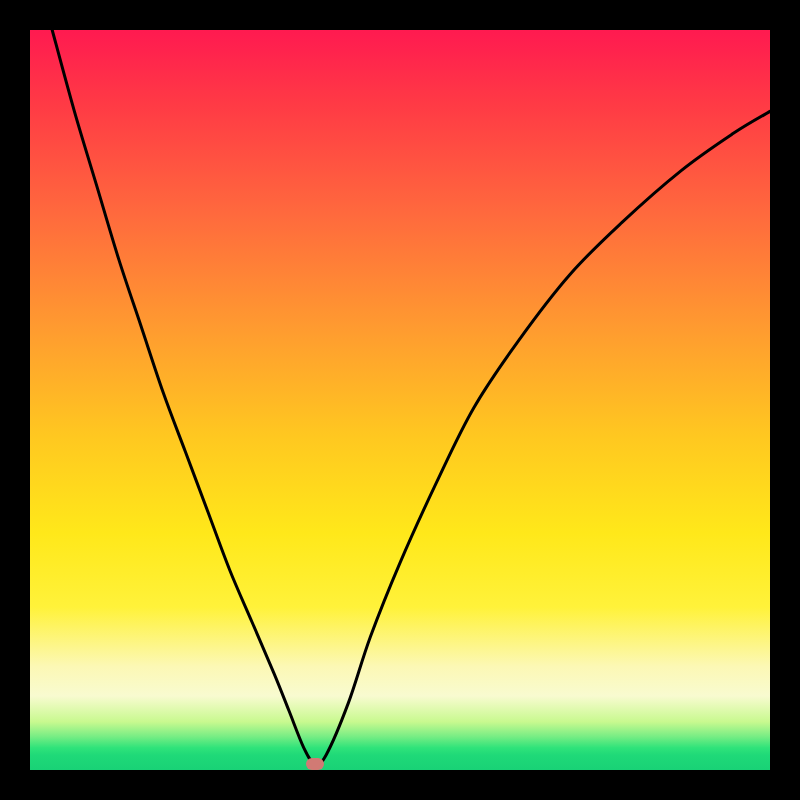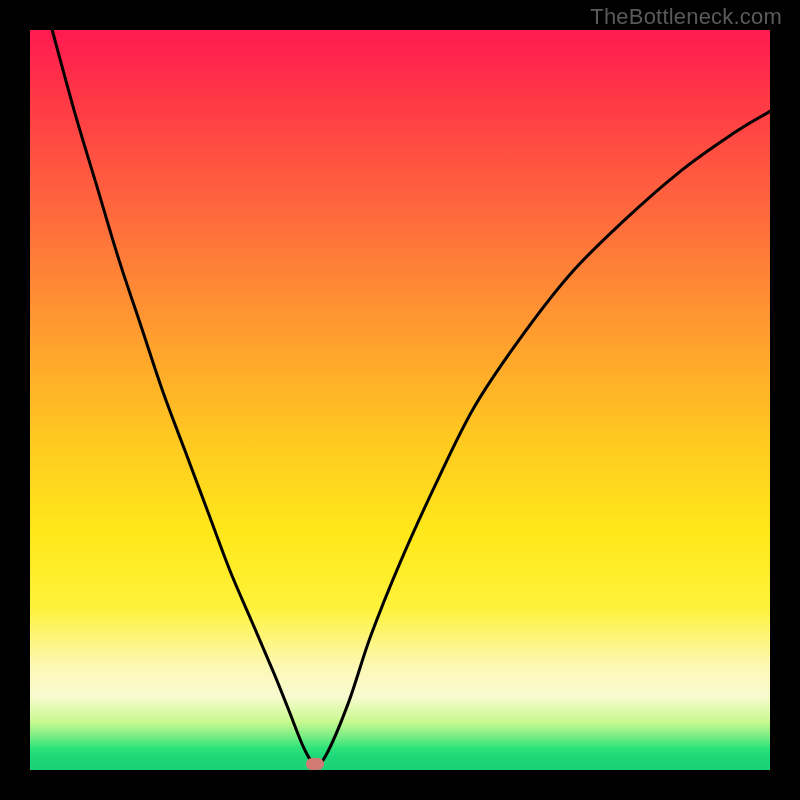--- a/index.html
+++ b/index.html
@@ -68,21 +68,20 @@
     height: 12px;
     background: #d17a74;
     border-radius: 6px;
     transform: translate(-50%, -50%);
   }
 </style>
 </head>
 <body>
 
 <div class="frame">
-  <div class="watermark">TheBottleneck.com</div>
 
   <div class="plot">
     <div class="gradient-bg"></div>
 
     <svg class="curve" viewBox="0 0 740 740" preserveAspectRatio="none">
       <path fill="none" stroke="#000000" stroke-width="3" stroke-linecap="round" stroke-linejoin="round" d="M 22.2 0.0 C 25.9 13.6, 37.0 55.5, 44.4 81.4 C 51.8 107.3, 59.2 130.7, 66.6 155.4 C 74.0 180.1, 81.4 206.0, 88.8 229.4 C 96.2 252.8, 103.6 273.8, 111.0 296.0 C 118.4 318.2, 125.8 341.6, 133.2 362.6 C 140.6 383.6, 148.0 402.1, 155.4 421.8 C 162.8 441.5, 170.2 461.3, 177.6 481.0 C 185.0 500.7, 192.4 521.7, 199.8 540.2 C 207.2 558.7, 214.6 574.7, 222.0 592.0 C 229.4 609.3, 238.0 629.0, 244.2 643.8 C 250.4 658.6, 254.1 668.5, 259.0 680.8 C 263.9 693.1, 269.5 708.9, 273.8 717.8 C 278.1 726.7, 281.2 732.8, 284.9 734.1 C 288.6 735.3, 290.4 735.3, 296.0 725.2 C 301.6 715.1, 310.8 693.1, 318.2 673.4 C 325.6 653.7, 331.8 630.2, 340.4 606.8 C 349.0 583.4, 358.9 558.7, 370.0 532.8 C 381.1 506.9, 394.7 477.3, 407.0 451.4 C 419.3 425.5, 430.4 400.8, 444.0 377.4 C 457.6 354.0, 472.4 333.0, 488.4 310.8 C 504.4 288.6, 522.9 263.9, 540.2 244.2 C 557.5 224.5, 573.5 209.7, 592.0 192.4 C 610.5 175.1, 632.7 155.4, 651.2 140.6 C 669.7 125.8, 688.2 113.5, 703.0 103.6 C 717.8 93.7, 733.8 85.1, 740.0 81.4"></path>
     </svg>
 
     <div class="minimum-marker" style="left: 284.9px; top: 734.08px; background: rgb(209, 122, 116);"></div>
   </div>

